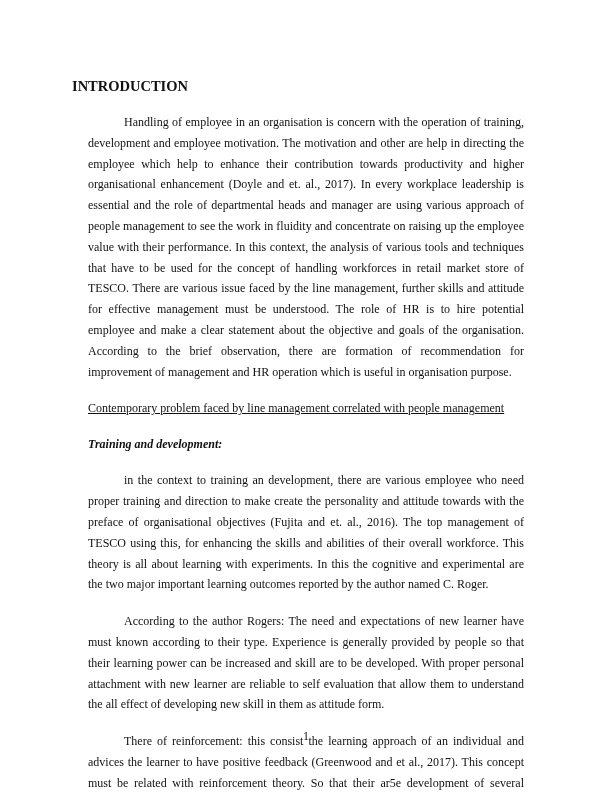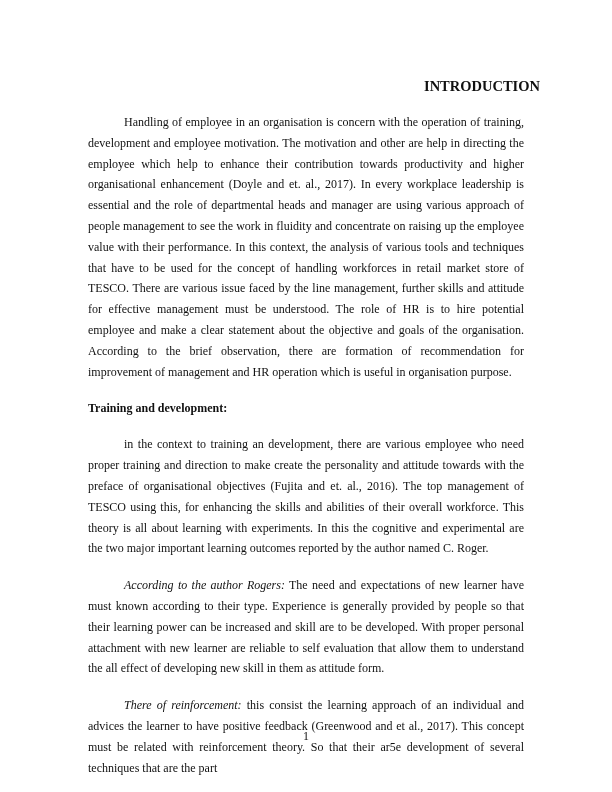--- a/index.html
+++ b/index.html
@@ -10,57 +10,58 @@
       width: 468px;
       font-family: "Liberation Serif", serif;
       font-size: 12px;
       color: #111;
     }
     .heading {
       font-weight: bold;
       font-size: 14.5px;
       margin: 0 0 2px 0;
       line-height: 20px;
-      text-align: right;
     }
     p {
       margin: 16px;
       line-height: 20.8px;
       text-align: justify;
     }
     .indent { text-indent: 36px; }
     .gap { margin-top: 7px; }
     .sub-underline {
       text-decoration: underline;
       line-height: 20px;
       margin-top: 7px;
     }
     .sub-bold-italic {
       font-weight: bold;
+      font-style: italic;
       line-height: 20px;
     }
-    .it { font-style: italic; }
+    .it { }
     .page-number {
       position: absolute;
       top: 729px;
       left: 0; width: 612px;
       text-align: center;
       font-family: "Liberation Serif", serif;
       font-size: 12px;
       color: #111;
     }
   </style>
 </head>
 <body>
 
 <div class="page">
   <div class="heading">INTRODUCTION</div>
 
   <p class="indent">Handling of employee in an organisation is concern with the operation of training, development and employee motivation. The motivation and other are help in directing the employee which help to enhance their contribution towards productivity and higher organisational enhancement (Doyle and et. al., 2017). In every workplace leadership is essential and the role of departmental heads and manager are using various approach of people management to see the work in fluidity and concentrate on raising up the employee value with their performance. In this context, the analysis of various tools and techniques that have to be used for the concept of handling workforces in retail market store of TESCO. There are various issue faced by the line management, further skills and attitude for effective management must be understood. The role of HR is to hire potential employee and make a clear statement about the objective and goals of the organisation. According to the brief observation, there are formation of recommendation for improvement of management and HR operation which is useful in organisation purpose.</p>
 
+  <p class="sub-underline">Contemporary problem faced by line management correlated with people management</p>
 
   <p class="sub-bold-italic">Training and development:</p>
 
   <p class="indent">in the context to training an development, there are various employee who need proper training and direction to make create the personality and attitude towards with the preface of organisational objectives (Fujita and et. al., 2016). The top management of TESCO using this, for enhancing the skills and abilities of their overall workforce. This theory is all about learning with experiments. In this the cognitive and experimental are the two major important learning outcomes reported by the author named C. Roger.</p>
 
   <p class="indent gap"><span class="it">According to the author Rogers:</span><span> The need and expectations of new learner have must known according to their type. Experience is generally provided by people so that their learning power can be increased and skill are to be developed. With proper personal attachment with new learner are reliable to self evaluation that allow them to understand the all effect of developing new skill in them as attitude form.</span></p>
 
   <p class="indent gap"><span class="it">There of reinforcement:</span><span> this consist the learning approach of an individual and advices the learner to have positive feedback (Greenwood and et al., 2017). This concept must be related with reinforcement theory. So that their ar5e development of several techniques that are the part</span></p>
 </div>
 

